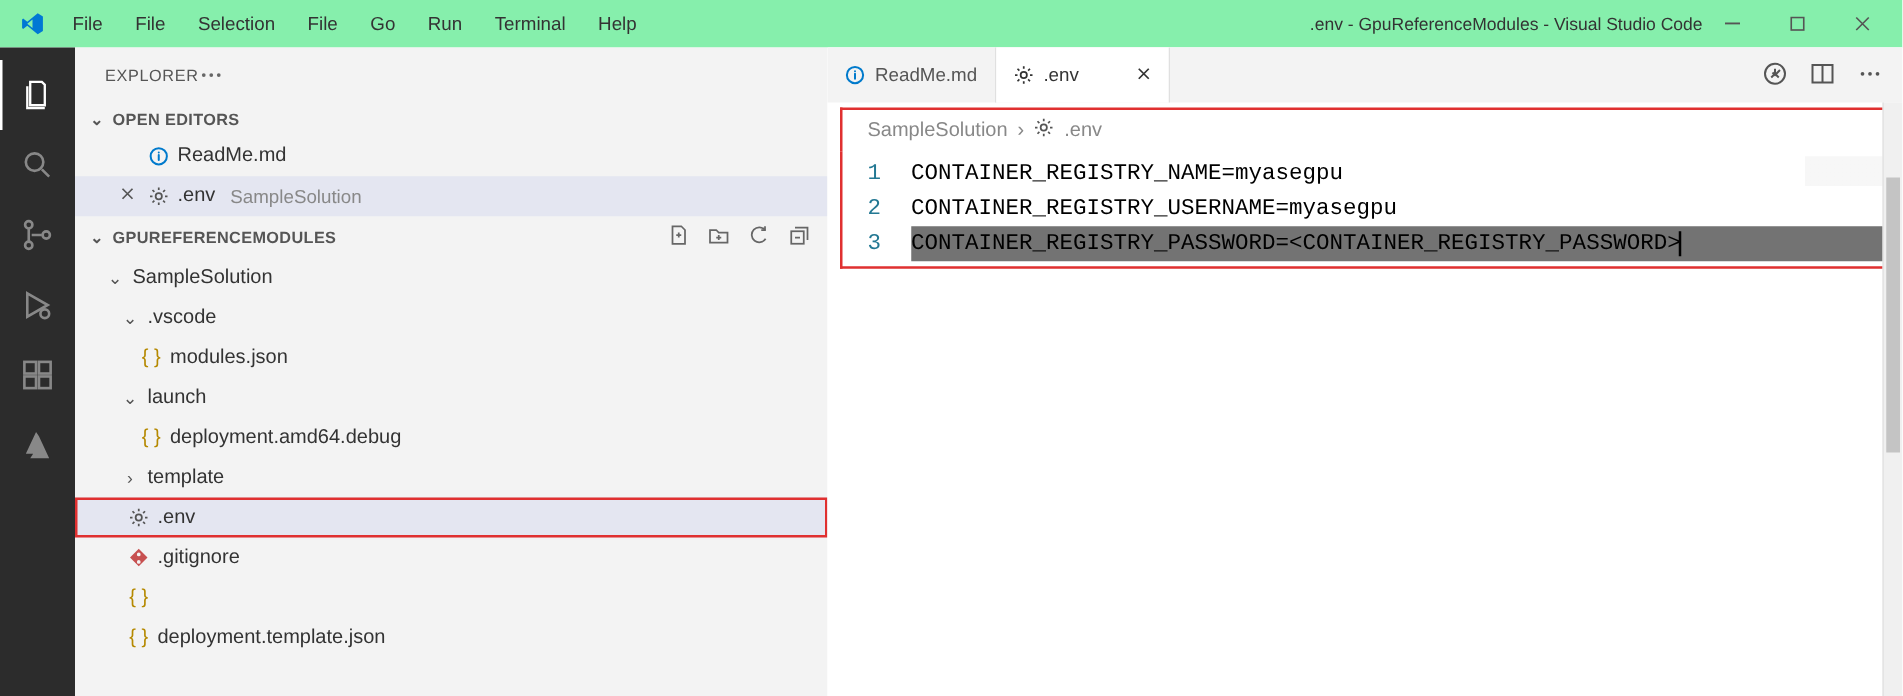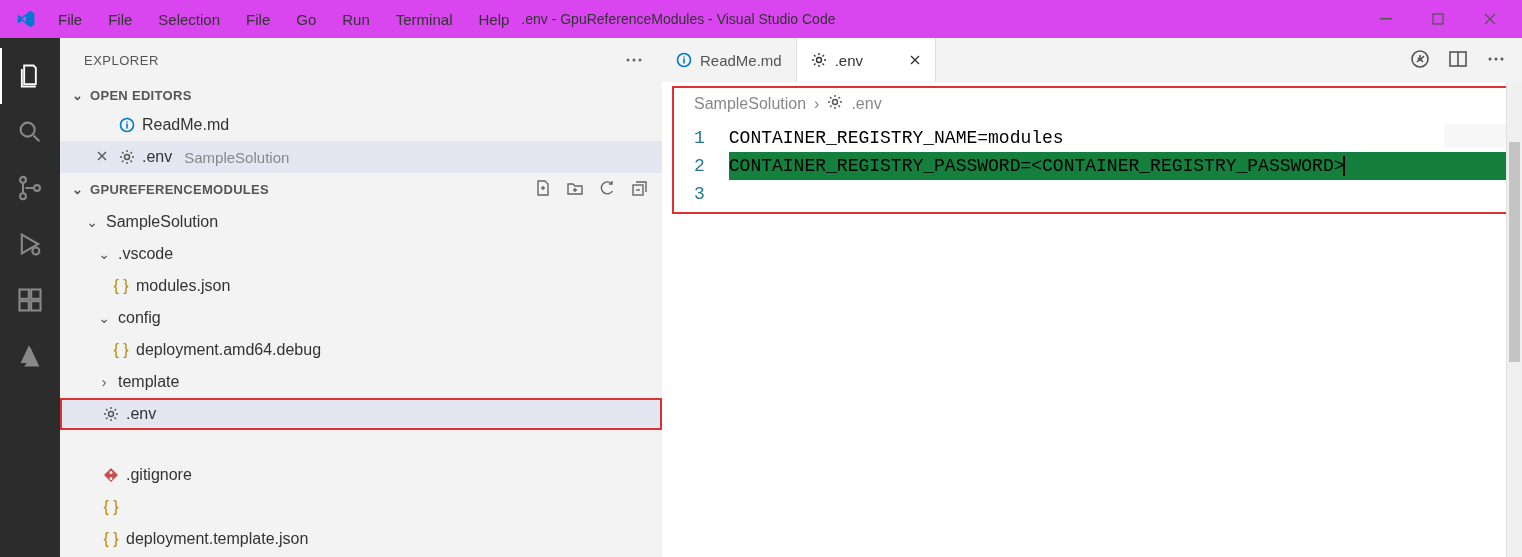--- a/index.html
+++ b/index.html
@@ -10,38 +10,38 @@
     height: 557px;
     overflow: hidden;
     background: #ffffff;
     color: #333333;
     display: flex;
     flex-direction: column;
   }
   
   .titlebar {
     height: 38px;
-    background: #d946ef;
+    background: #86efac;
     display: flex;
     align-items: center;
     padding: 0 8px;
     color: #333;
     user-select: none;
   }
   .titlebar .logo {
     width: 20px;
     height: 20px;
     margin: 0 10px 0 8px;
     color: #0078d4;
   }
   .menu { display: flex; gap: 2px; }
   .menu-item { padding: 6px 12px; border-radius: 3px; font-size: 15px; }
   .title-center {
     flex: 1;
-    text-align: left;
+    text-align: right;
     font-size: 14px;
     color: #333;
   }
   .window-controls { display: flex; gap: 4px; }
   .window-btn {
     width: 48px; height: 32px;
     display: flex; align-items: center; justify-content: center;
     color: #555;
   }
   
@@ -75,21 +75,20 @@
     width: 602px;
     background: #f3f3f3;
     display: flex;
     flex-direction: column;
     overflow: hidden;
   }
   .sidebar-header {
     height: 44px;
     display: flex;
     align-items: center;
-    justify-content: space-between;
     padding: 0 18px 0 24px;
     color: #555;
     font-size: 13px;
     letter-spacing: 0.5px;
   }
   .sidebar-actions { display:flex; gap: 8px; color:#666; }
   .section-header {
     display: flex;
     align-items: center;
     padding: 6px 10px 6px 12px;
@@ -156,21 +155,21 @@
     border-top:none;
     margin:0 6px 0 10px;
     display:flex;
     font-family: Consolas, "Courier New", monospace;
     font-size:18px;
     position:relative;
   }
   .gutter { padding:4px 18px 4px 20px; text-align:right; color:#237893; }
   .gutter div, .code div { line-height:28px; height:28px; white-space:pre; }
   .code { padding:4px 6px; color:#000; flex:1; overflow:hidden; }
-  .code .line.current { background:#15803d; }
+  .code .line.current { background:#737373; }
   .caret { border-right:2px solid #000; margin-left:-2px; }
   .minimap {
     position:absolute; right:0; top:4px; width:70px; height:48px;
     background:linear-gradient(#e8e8e8 0 50%, transparent 50%);
     opacity:0.35;
   }
   .scroll-v {
     position:absolute;
     right:0; top:44px; bottom:0; width:16px;
     background:#f0f0f0;
@@ -340,40 +339,40 @@
       <div class="tree-row indent-1">
         <span class="chev">⌄</span>
         <span>.vscode</span>
       </div>
       <div class="tree-row indent-2">
         <span class="icon gold">{ }</span>
         <span>modules.json</span>
       </div>
       <div class="tree-row indent-1">
         <span class="chev">⌄</span>
-        <span>config</span>
+        <span>launch</span>
       </div>
       <div class="tree-row indent-2">
         <span class="icon gold">{ }</span>
         <span>deployment.amd64.debug</span>
       </div>
       <div class="tree-row indent-1">
         <span class="chev">›</span>
         <span>template</span>
       </div>
       <div class="tree-row indent-1 selected highlight" style="padding-left:42px;">
         <span class="icon gear">
           <svg width="16" height="16" viewBox="0 0 16 16" fill="none" stroke="currentColor" stroke-width="1.4">
               <circle cx="8" cy="8" r="2.5"></circle>
               <path d="M8 1v2M8 13v2M1 8h2M13 8h2M3 3l1.5 1.5M11.5 11.5L13 13M13 3l-1.5 1.5M4.5 11.5L3 13"></path>
             </svg>
         </span>
         <span>.env</span>
       </div>
-      <div class="tree-row indent-1" style="padding-left:42px;margin-top:29px;">
+      <div class="tree-row indent-1" style="padding-left:42px;">
         <span class="icon" style="color:#c75050;">
           <svg width="16" height="16" viewBox="0 0 16 16" fill="currentColor">
               <path d="M8 1l7 7-7 7-7-7 7-7zm0 3a1.5 1.5 0 100 3 1.5 1.5 0 000-3zm0 6a1.5 1.5 0 100 3 1.5 1.5 0 000-3z"></path>
             </svg>
         </span>
         <span>.gitignore</span>
       </div>
       <div class="tree-row indent-1" style="padding-left:42px;">
         <span class="icon gold">{ }</span>
       </div>
@@ -449,21 +448,22 @@
       <span>.env</span>
     </div>
 
     <div class="code-wrap">
       <div class="gutter">
         <div>1</div>
         <div>2</div>
         <div>3</div>
       </div>
       <div class="code">
-        <div class="line">CONTAINER_REGISTRY_NAME=modules</div>
+        <div class="line">CONTAINER_REGISTRY_NAME=myasegpu</div>
+        <div class="line">CONTAINER_REGISTRY_USERNAME=myasegpu</div>
         <div class="line current"><span>CONTAINER_REGISTRY_PASSWORD=&lt;CONTAINER_REGISTRY_PASSWORD&gt;</span><span class="caret"></span></div>
       </div>
       <div class="minimap"></div>
     </div>
 
     <div class="scroll-v">
       <div class="scroll-thumb"></div>
     </div>
   </div>
 </div>

